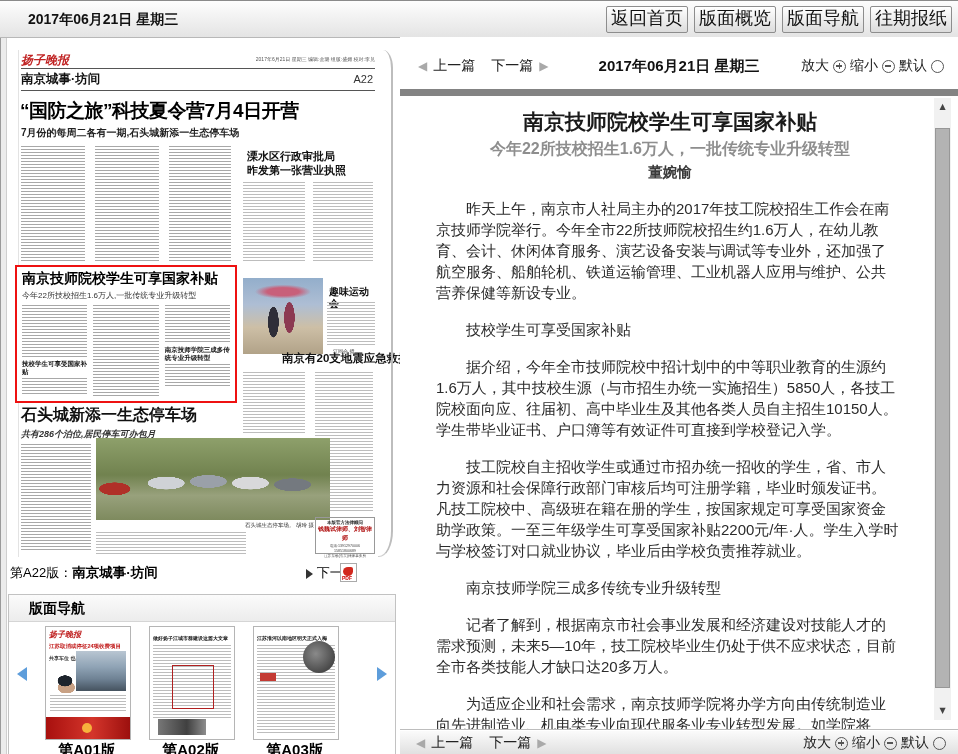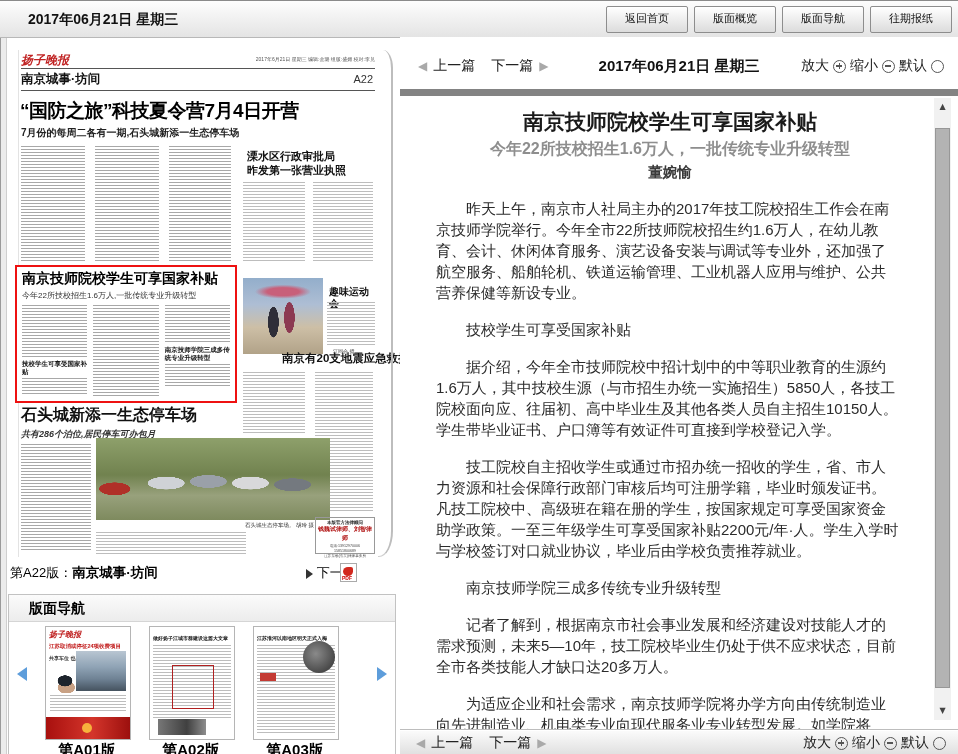--- a/index.html
+++ b/index.html
@@ -4,21 +4,21 @@
 <style>
   html,body{margin:0;padding:0;}
   body{font-family:"Liberation Sans","DejaVu Sans",sans-serif;background:#fff;}
   #app{position:relative;width:958px;height:754px;background:#fff;overflow:hidden;border-top:1px solid #8a8a8a;}
   .edge{position:absolute;left:0;top:0;width:5px;height:754px;background:#ececec;border-right:1px solid #cfcfcf;border-left:1px solid #9a9a9a;}
 
   
   .topbar{position:absolute;left:0;top:0;width:958px;height:36px;background:linear-gradient(#fdfdfd,#e4e4e4);border-bottom:1px solid #b8b8b8;}
   .topbar .date{position:absolute;left:28px;top:0;line-height:36px;font-size:14px;font-weight:bold;color:#111;}
   .topbtns{position:absolute;right:6px;top:5px;display:flex;gap:6px;}
-  .topbtn{width:80px;height:25px;line-height:23px;text-align:center;font-size:11px;color:#111;background:linear-gradient(#ffffff,#dcdcdc);border:1px solid #8d8d8d;border-radius:2px;box-shadow:inset 0 1px 0 #fff;cursor:pointer;}
+  .topbtn{width:80px;height:25px;line-height:23px;text-align:center;font-size:18px;color:#111;background:linear-gradient(#ffffff,#dcdcdc);border:1px solid #8d8d8d;border-radius:2px;box-shadow:inset 0 1px 0 #fff;cursor:pointer;}
 
   
   .paper{position:absolute;left:18px;top:49px;width:358px;height:507px;background:#fff;border-left:1px solid #e3e3e3;}
   .pcurl{position:absolute;left:378px;top:49px;width:13px;height:506px;border-right:2px solid #bdbdbd;border-bottom:1px solid #cfcfcf;border-radius:0 10px 14px 0/0 18px 26px 0;}
   .p-logo{position:absolute;left:2px;top:2px;font-size:12px;font-weight:bold;font-style:italic;color:#c02222;}
   .p-meta{position:absolute;right:2px;top:6px;font-size:5px;color:#555;}
   .p-rule1{position:absolute;left:2px;top:18px;width:354px;border-top:1px solid #555;}
   .p-sec{position:absolute;left:2px;top:21px;font-size:12.5px;font-weight:bold;color:#111;}
   .p-pageno{position:absolute;right:4px;top:23px;font-size:11px;color:#333;}
   .p-rule2{position:absolute;left:2px;top:40px;width:354px;border-top:1px solid #555;}

